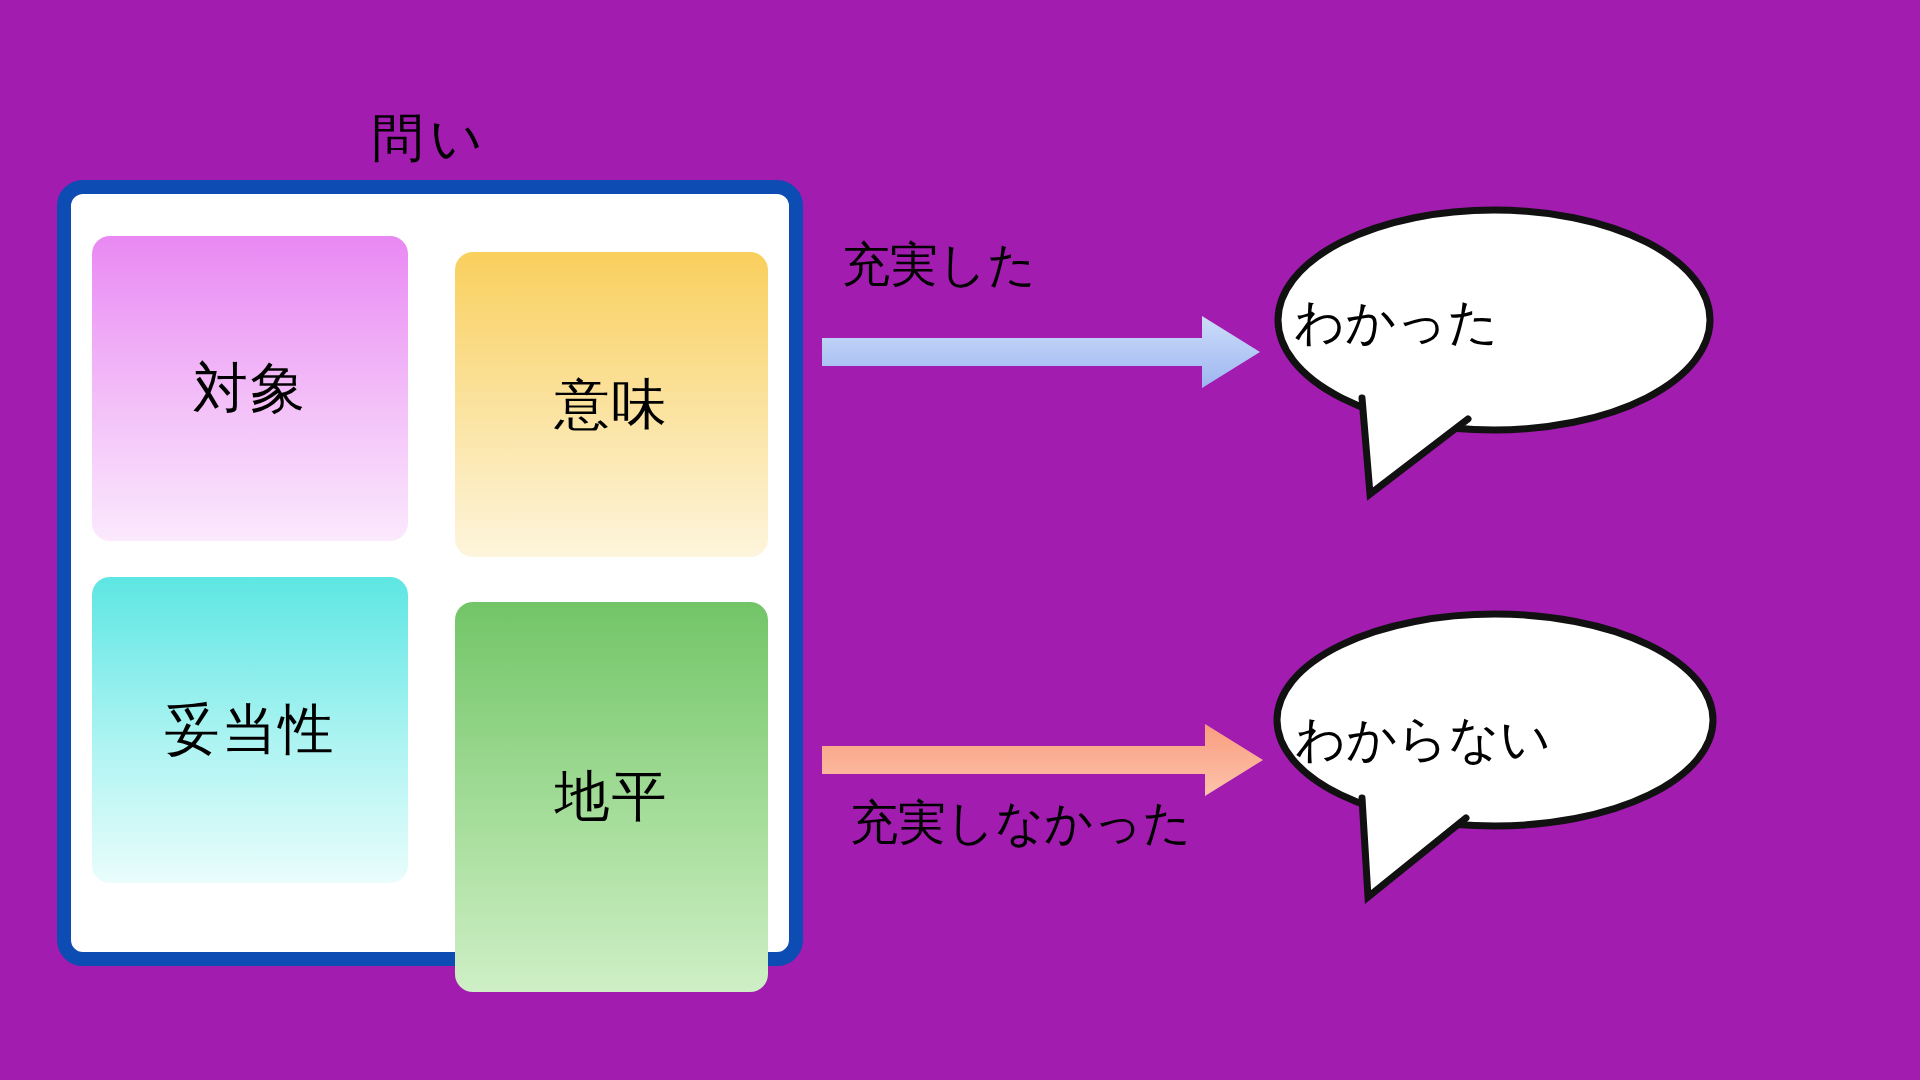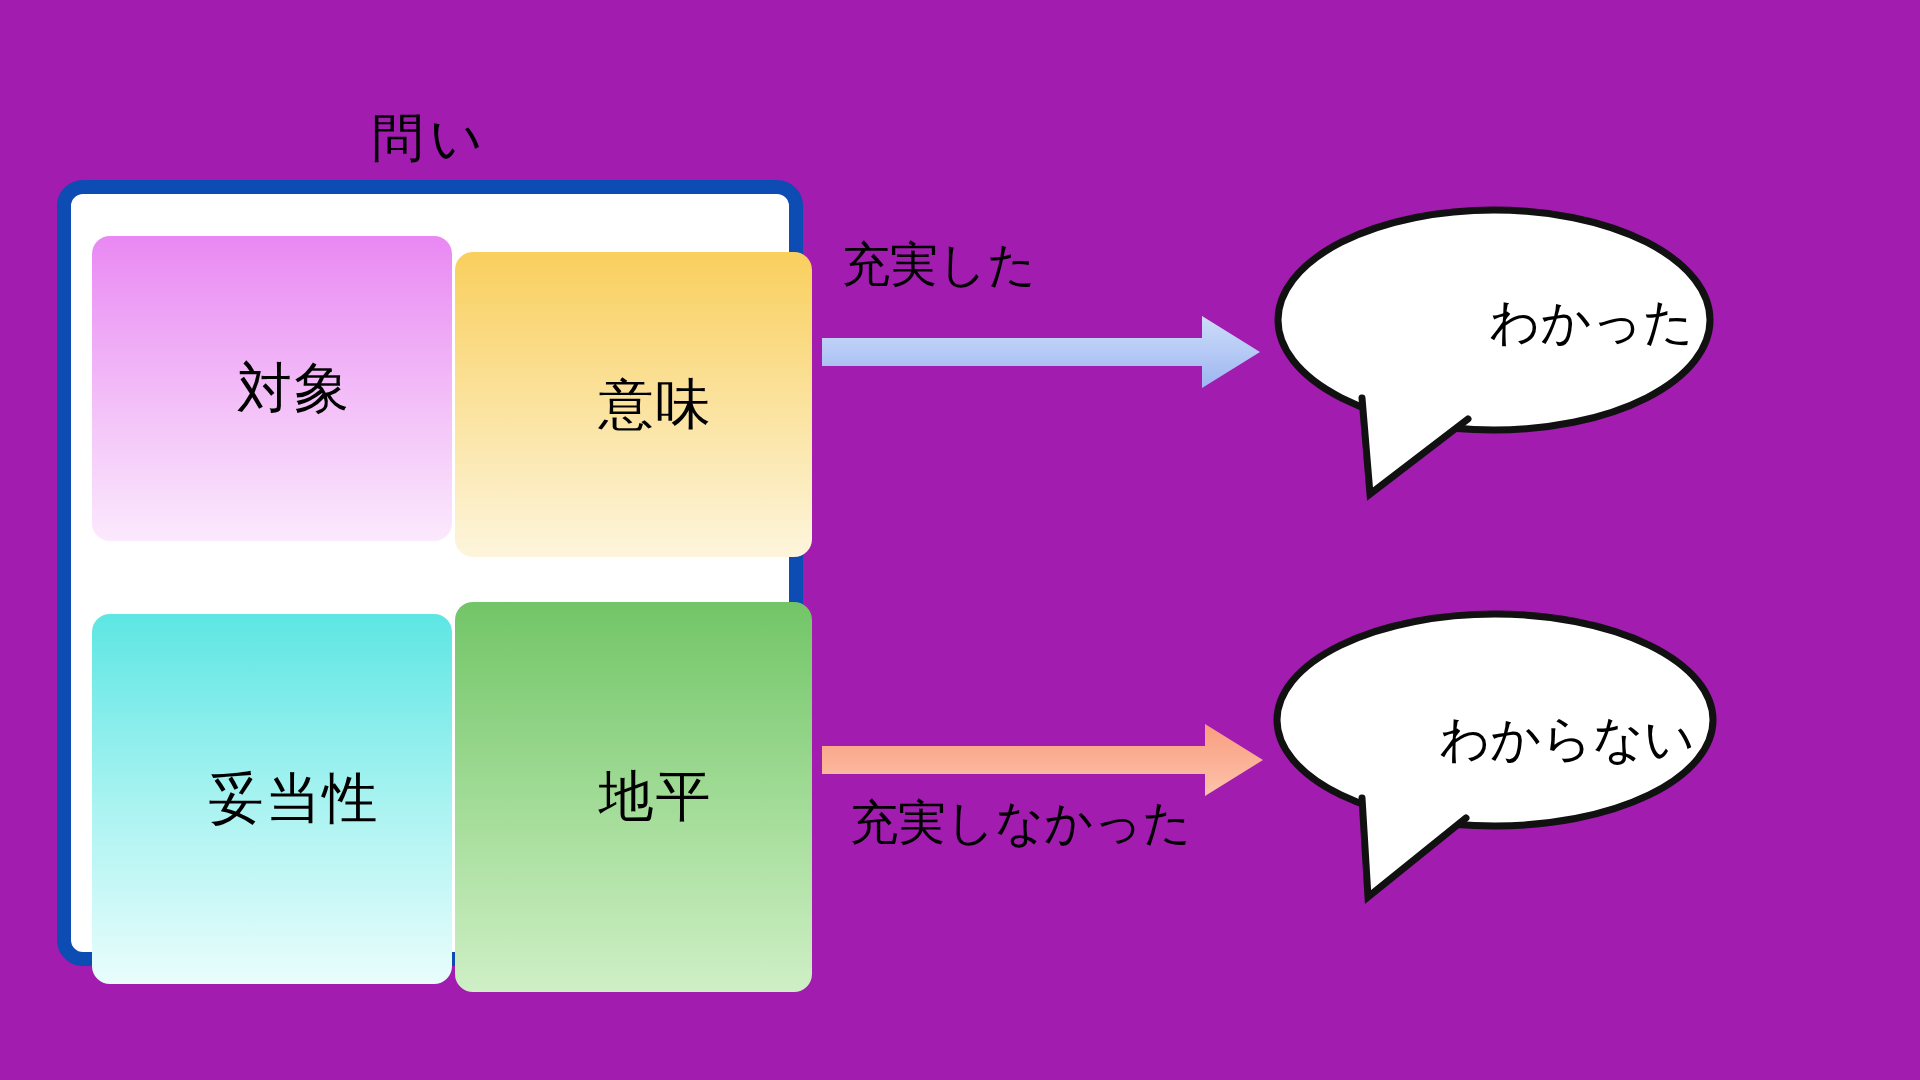--- a/index.html
+++ b/index.html
@@ -11,30 +11,30 @@
   .diagram-title{
     left:280px;top:102px;width:300px;height:72px;
     font-size:52px;line-height:72px;text-align:center;letter-spacing:6px;
   }
   .matrix-box{
     left:57px;top:180px;width:746px;height:786px;
     border:14px solid #0d4cb2;border-radius:26px;box-sizing:border-box;background:#ffffff;
   }
   .quadrant{
     border-radius:18px;display:flex;align-items:center;justify-content:center;
-    font-size:55px;letter-spacing:2px;padding-left:44px;
+    font-size:55px;letter-spacing:2px;
   }
   .q-object   {left:92px; top:236px;width:316px;height:305px;background:linear-gradient(180deg,#e988f3 0%,#f3c0f8 55%,#fbe9fd 100%);}
   .q-meaning  {left:455px;top:252px;width:313px;height:305px;background:linear-gradient(180deg,#f9cf5d 0%,#fbe4a4 55%,#fdf5dc 100%);}
-  .q-validity {left:92px; top:577px;width:316px;height:370px;background:linear-gradient(180deg,#5de6e3 0%,#aef4f2 55%,#e9fdfc 100%);margin-top:37px;}
+  .q-validity {left:92px; top:577px;width:316px;height:306px;background:linear-gradient(180deg,#5de6e3 0%,#aef4f2 55%,#e9fdfc 100%);}
   .q-horizon  {left:455px;top:577px;width:313px;height:390px;background:linear-gradient(180deg,#72c567 0%,#a5dd9a 55%,#cfefc6 100%);margin-top:25px;}
   .arrow-label{font-size:48px;white-space:nowrap;}
   .label-fulfilled  {left:842px;top:236px;height:58px;line-height:58px;}
   .label-unfulfilled{left:850px;top:794px;height:58px;line-height:58px;}
-  .bubble-text{font-size:50px;white-space:nowrap;text-align:right;}
+  .bubble-text{font-size:50px;white-space:nowrap;text-align:left;}
   .text-understood    {left:1294px;top:292px;width:400px;height:60px;line-height:60px;}
   .text-not-understood{left:1295px;top:694px;width:400px;height:60px;line-height:60px;margin-top:15px;}
   svg.layer{position:absolute;left:0;top:0;width:1920px;height:1080px;}
 </style>
 </head>
 <body>
 
 <div class="stage">
 
   <div class="abs diagram-title">問い</div>

